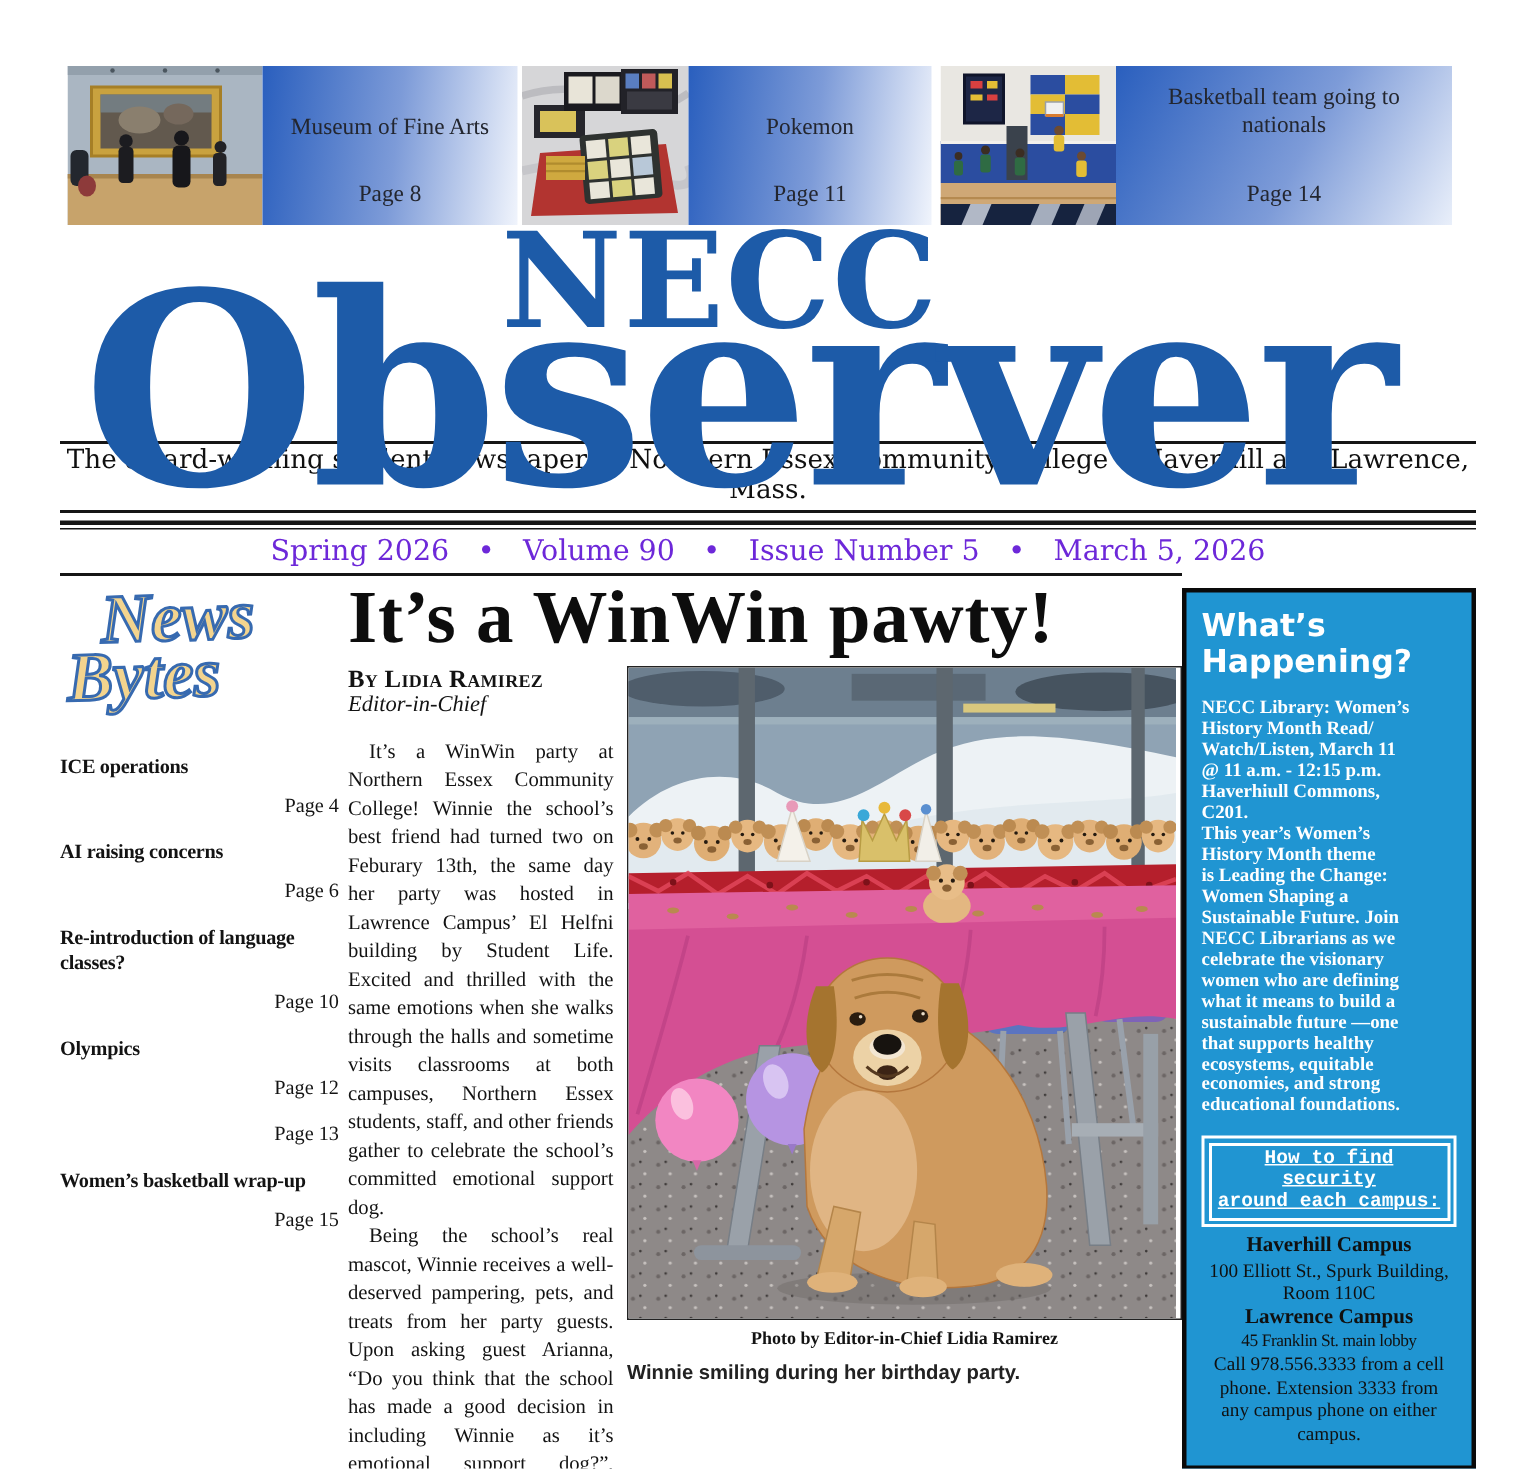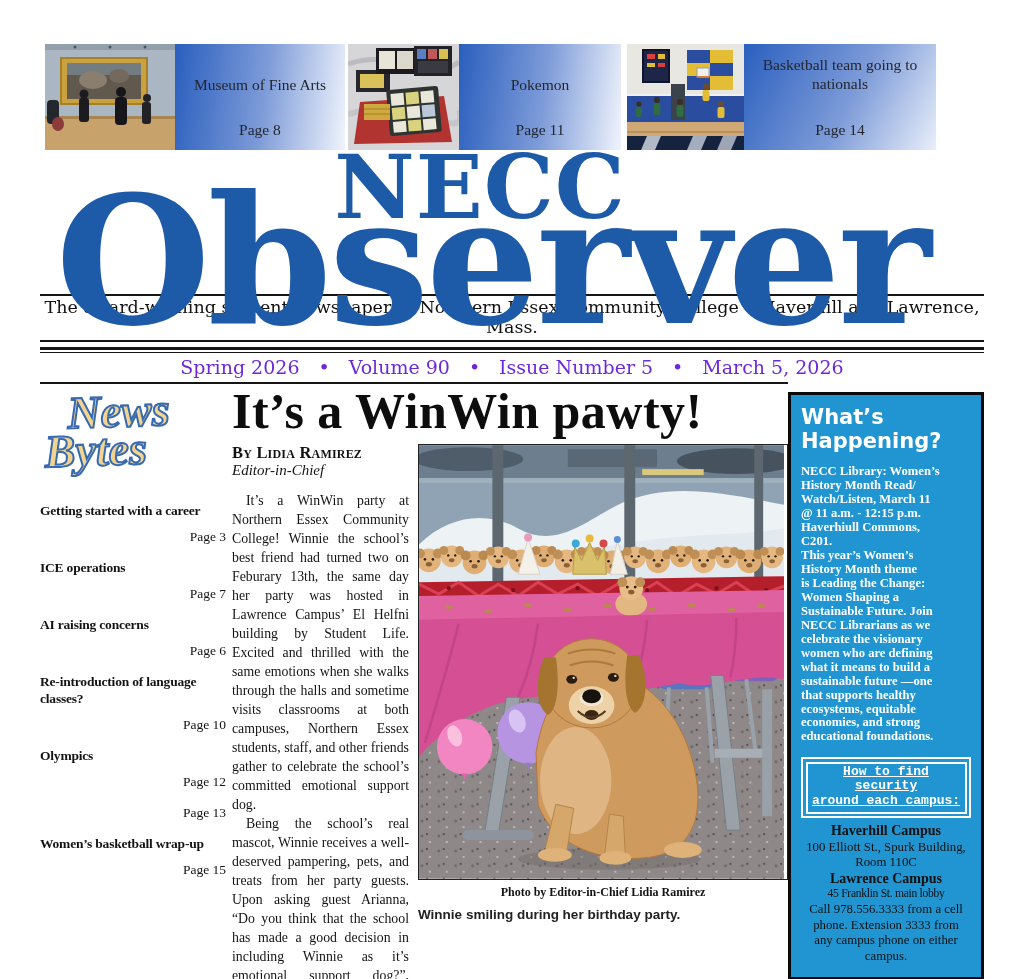--- a/index.html
+++ b/index.html
@@ -8,21 +8,21 @@
 
   
   .banner{margin-top:44px;height:106px;display:flex;align-items:stretch;}
   .banner svg{display:block;height:106px;}
   .bp1{margin-left:5px;}
   .teaser{box-sizing:border-box;display:flex;flex-direction:column;justify-content:space-between;
     text-align:center;font-size:15.5px;color:#23262f;line-height:1.2;
     background:linear-gradient(97deg,#2a5fbe 0%,#7d9bd8 52%,#f0f4fc 100%);}
   .t1{width:170px;margin-right:3px;padding:32px 8px 10px;}
   .t2{width:162px;margin-right:6px;padding:32px 8px 10px;}
-  .t3{width:192px;padding:12px 8px 10px;background:linear-gradient(118deg,#2a5fbe 0%,#7d9bd8 55%,#e9effa 100%);}
+  .t3{width:224px;padding:12px 8px 10px;background:linear-gradient(118deg,#2a5fbe 0%,#7d9bd8 55%,#e9effa 100%);}
 
   
   .masthead{position:relative;height:144px;color:#1d5ba8;text-align:center;
     font-family:"DejaVu Serif",serif;font-weight:bold;}
   .m-kicker{position:absolute;top:2px;left:0;right:0;font-size:88px;line-height:0.8;letter-spacing:1px;transform:translateX(-32px);}
   .m-title{position:absolute;top:22px;left:0;right:0;font-size:178px;line-height:1;letter-spacing:-3px;transform:translateX(-20px);}
 
   .tagline-wrap{border-top:2.5px solid #151515;border-bottom:2.5px solid #151515;padding:1px 0 3px;
     text-align:center;font-family:"DejaVu Serif",serif;font-size:17.5px;color:#101010;}
   .mid-rule-a{margin-top:5px;border-top:3.5px solid #151515;}
@@ -201,26 +201,22 @@
 
   <div class="columns">
 
     <div class="col-news">
       <div class="nb-logo">
         <div class="nb-l1">News</div>
         <div class="nb-l2">Bytes</div>
       </div>
       <div class="nb-list">
         <div class="nb-item">
-          <div class="nb-title">Getting started with a  career</div>
-          <div class="nb-page">Page 3</div>
-        </div>
-        <div class="nb-item">
           <div class="nb-title">ICE operations</div>
-          <div class="nb-page">Page 7</div>
+          <div class="nb-page">Page 4</div>
         </div>
         <div class="nb-item">
           <div class="nb-title">AI raising concerns</div>
           <div class="nb-page">Page 6</div>
         </div>
         <div class="nb-item">
           <div class="nb-title">Re-introduction of language classes?</div>
           <div class="nb-page">Page 10</div>
         </div>
         <div class="nb-item">

